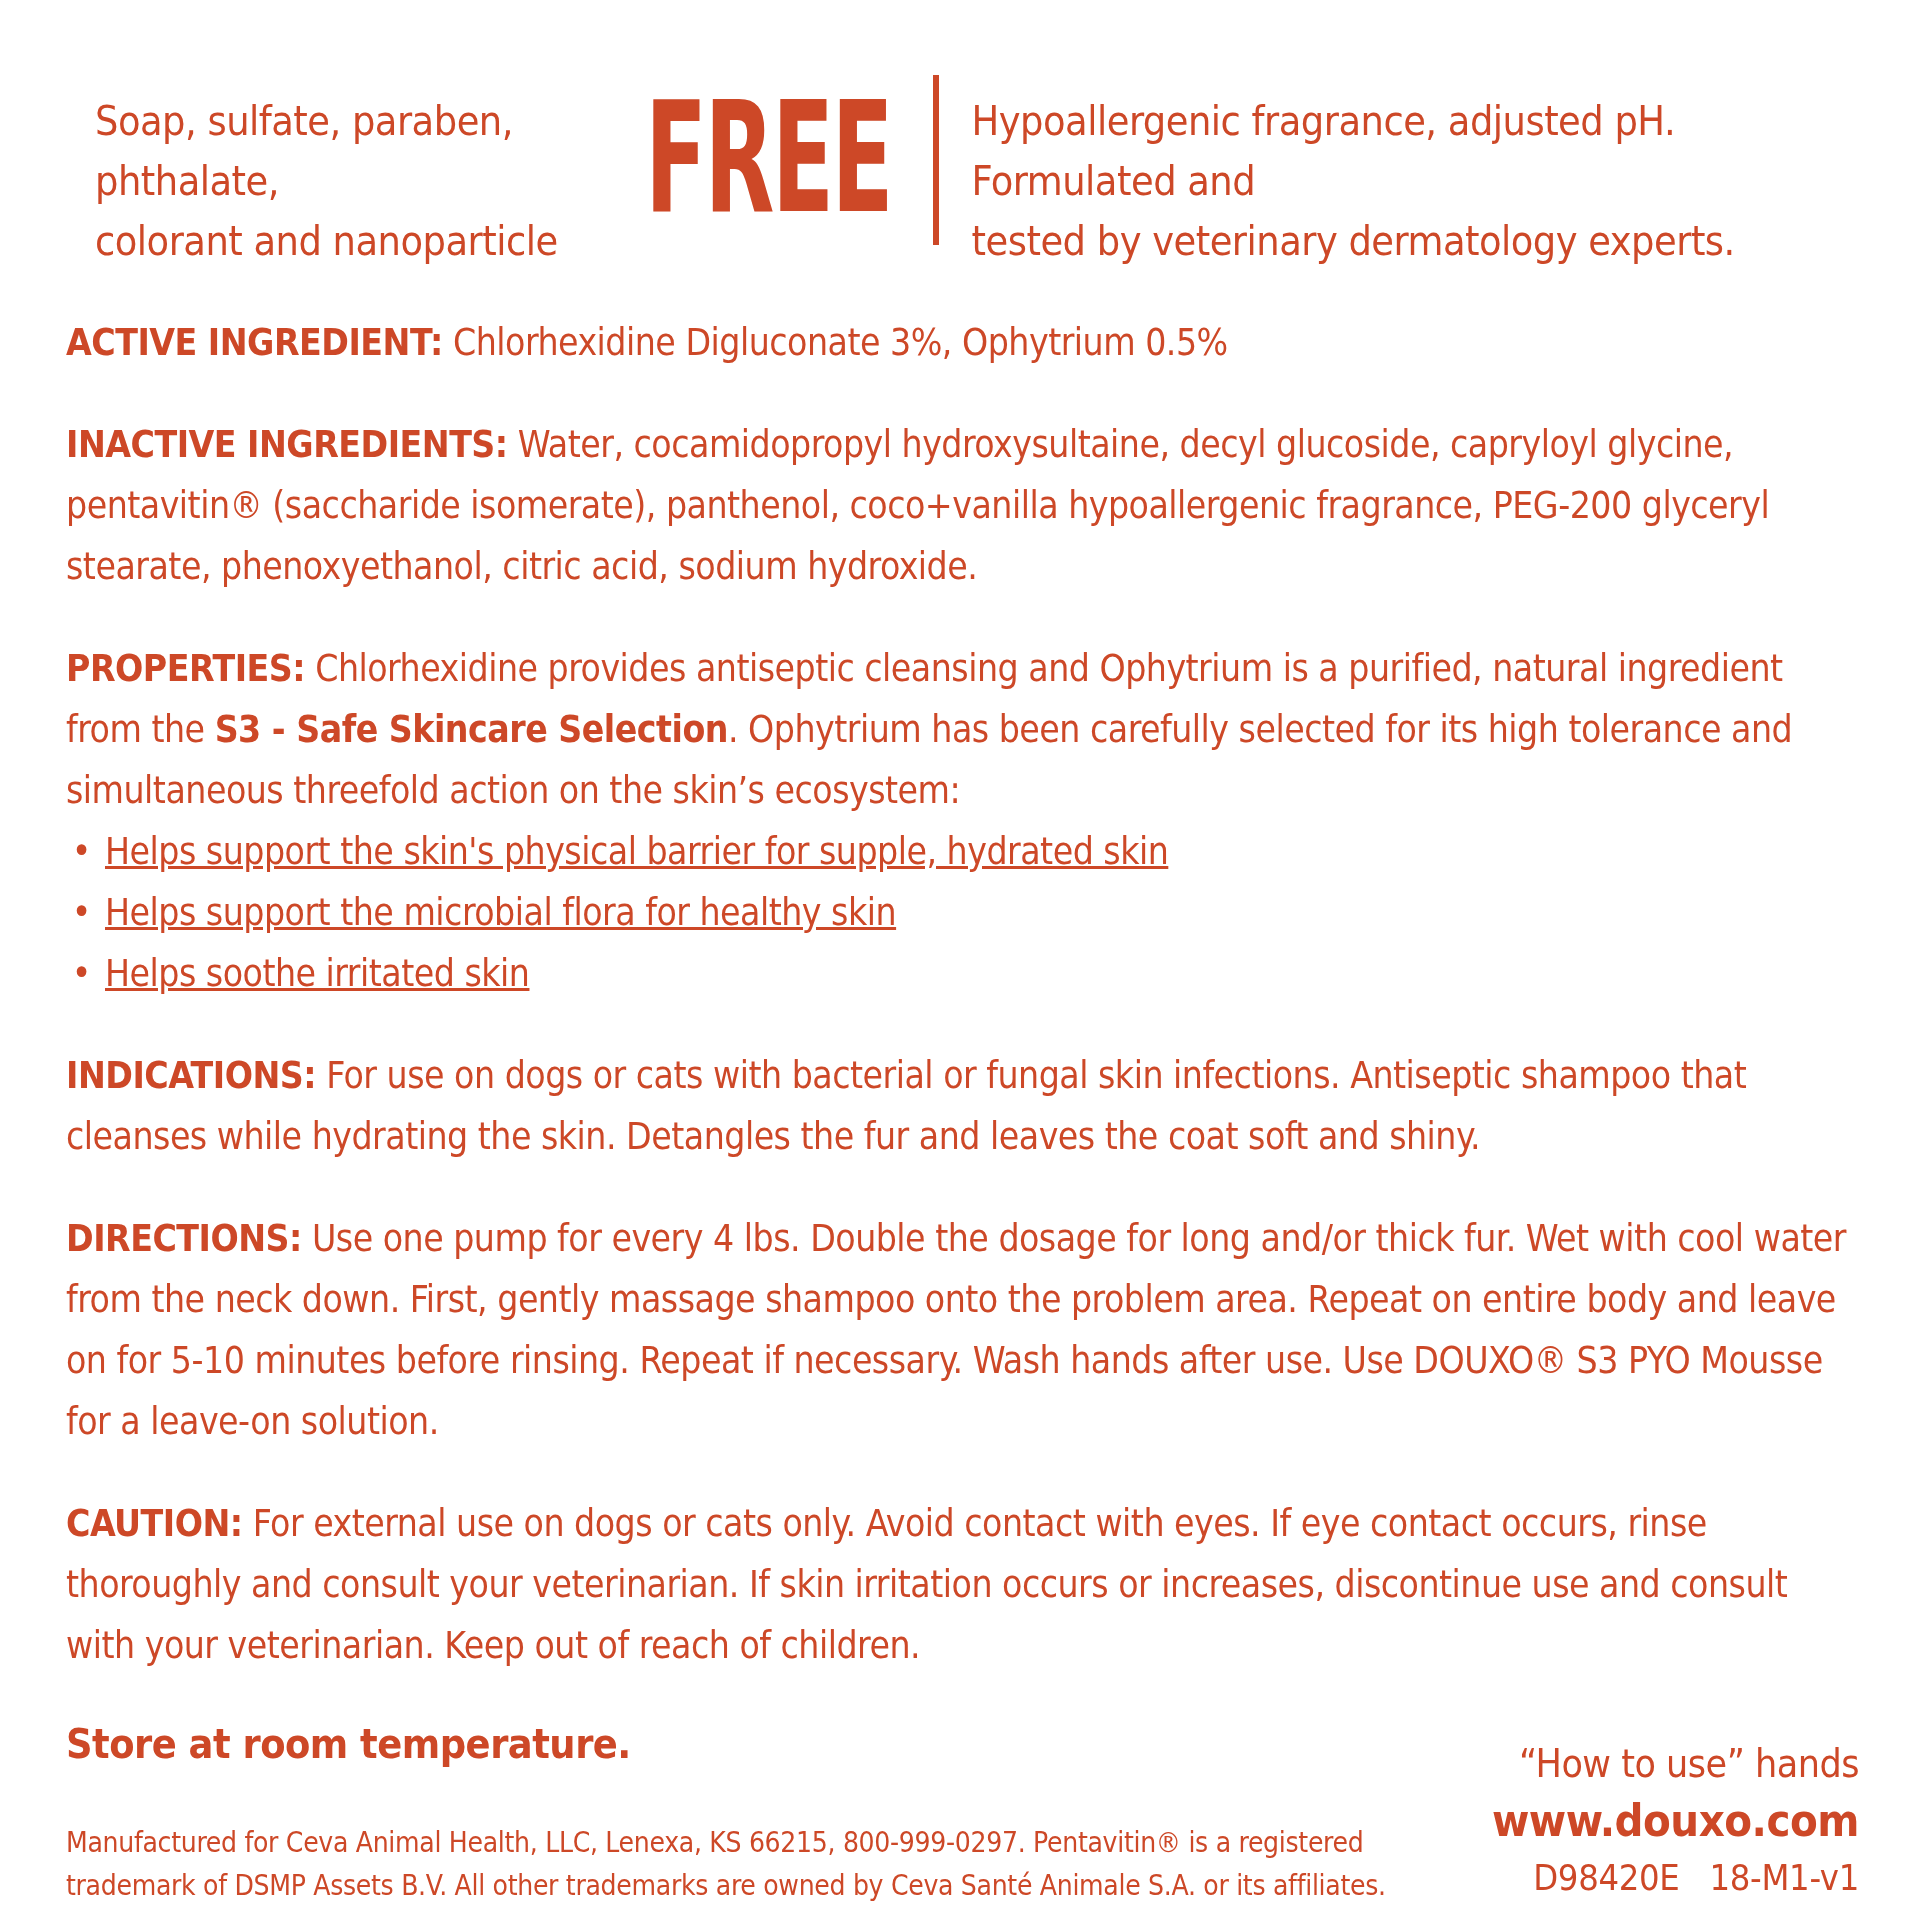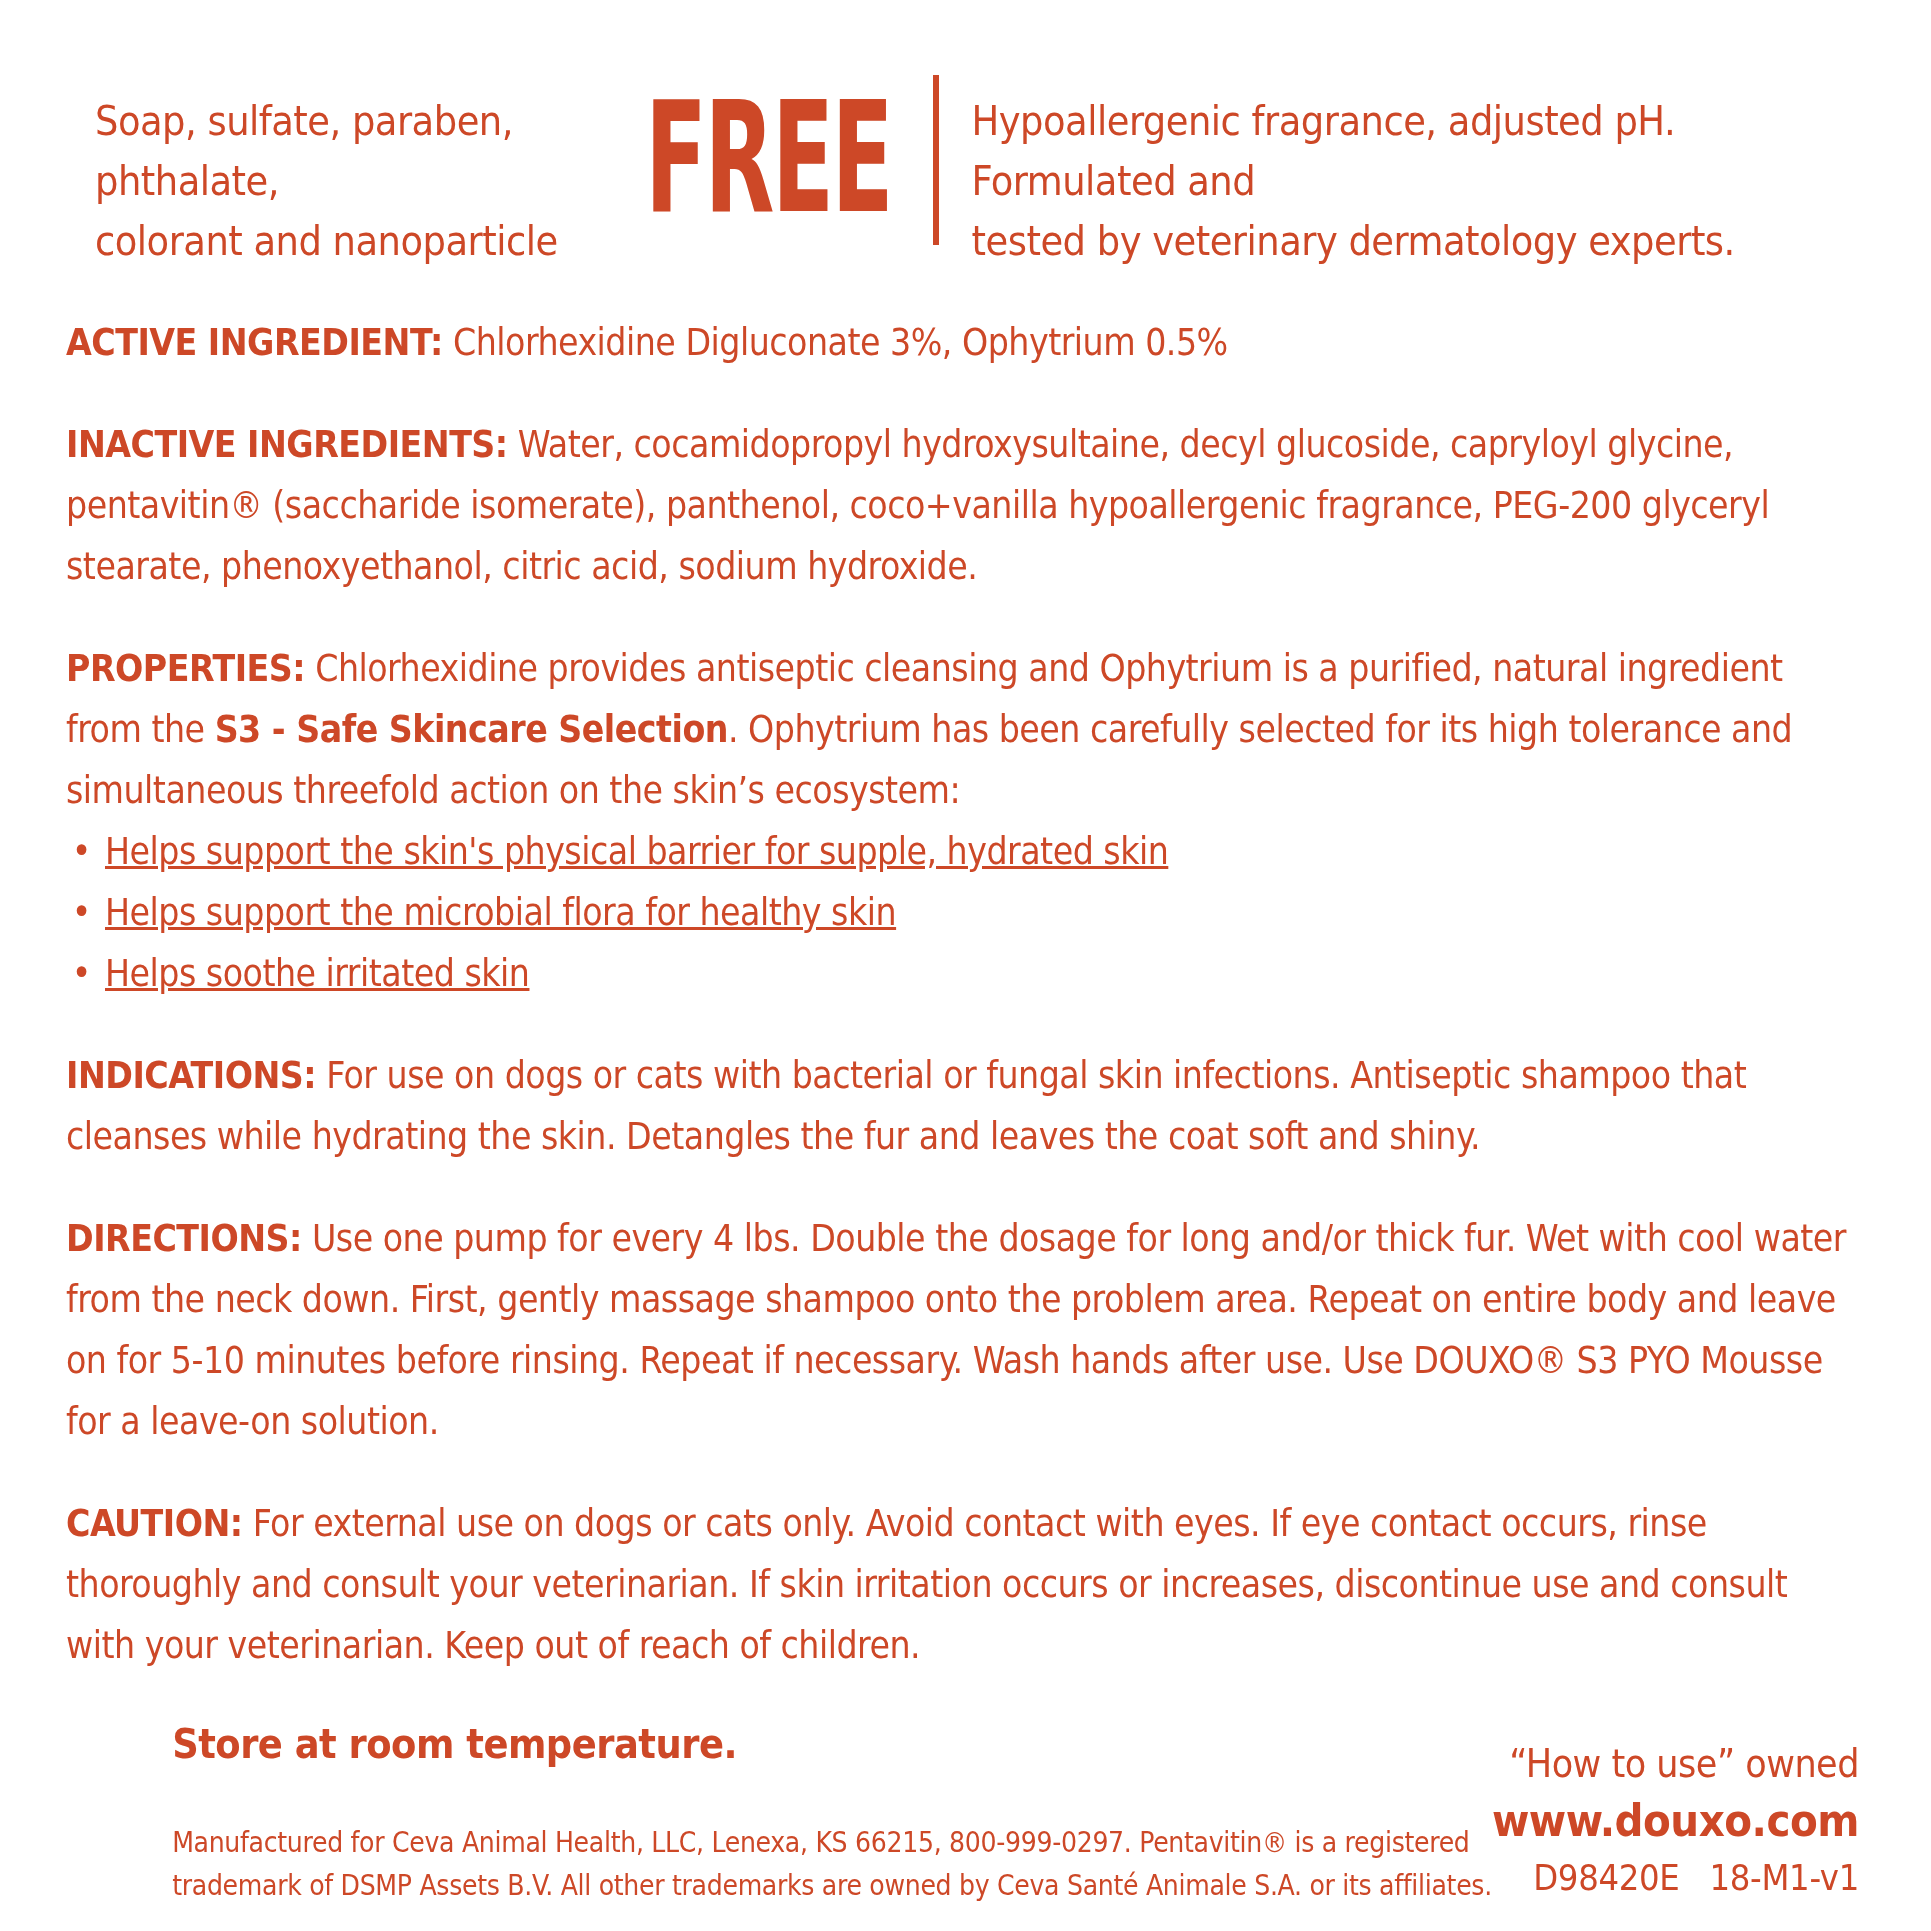--- a/index.html
+++ b/index.html
@@ -76,21 +76,21 @@
     padding-left: 39px;
   }
   .bullets li::before {
     content: "\2022";
     position: absolute;
     left: 5.8px;
   }
   
   .bottom-row {
     display: flex;
-    justify-content: flex-end;
+    justify-content: space-between;
     align-items: flex-end;
     margin-top: 41px;
   }
   .storage {
     font-weight: 700;
     font-size: 41px;
     line-height: 54px;
     margin: 0 0 50px 0;
   }
   .mfr {
@@ -159,20 +159,20 @@
 
   <div class="bottom-row">
     <div class="bottom-left">
       <p class="storage">Store at room temperature.</p>
       <div class="mfr">
         <div>Manufactured for Ceva Animal Health, LLC, Lenexa, KS 66215, 800-999-0297. Pentavitin® is a registered</div>
         <div>trademark of DSMP Assets B.V.  All other trademarks are owned by Ceva Santé Animale S.A. or its affiliates.</div>
       </div>
     </div>
     <div class="bottom-right">
-      <div class="video-note">“How to use” owned</div>
+      <div class="video-note">“How to use” hands</div>
       <div class="website">www.douxo.com</div>
       <div class="code">D98420E   18-M1-v1</div>
     </div>
   </div>
 
 </div>
 
 
 </body></html>

